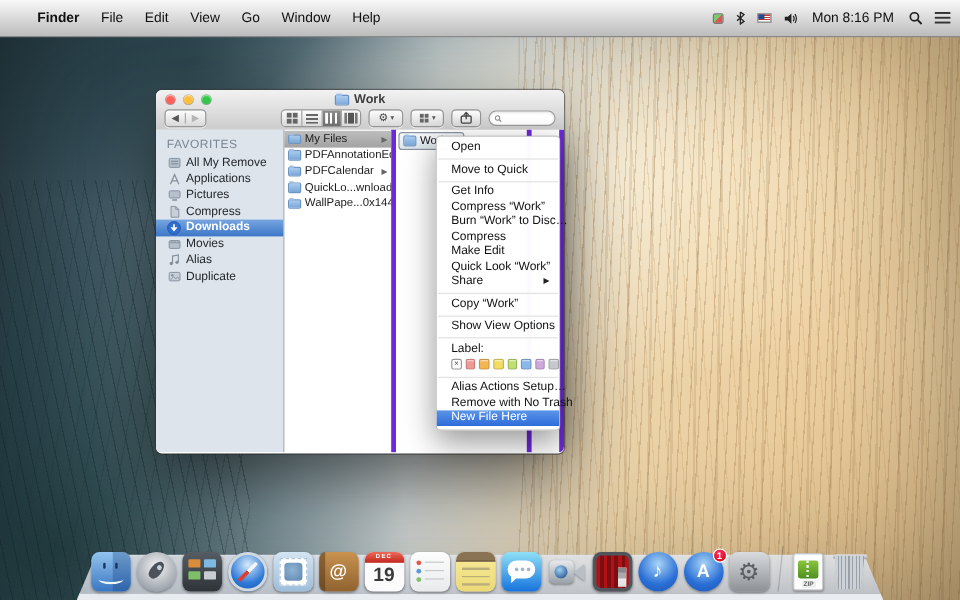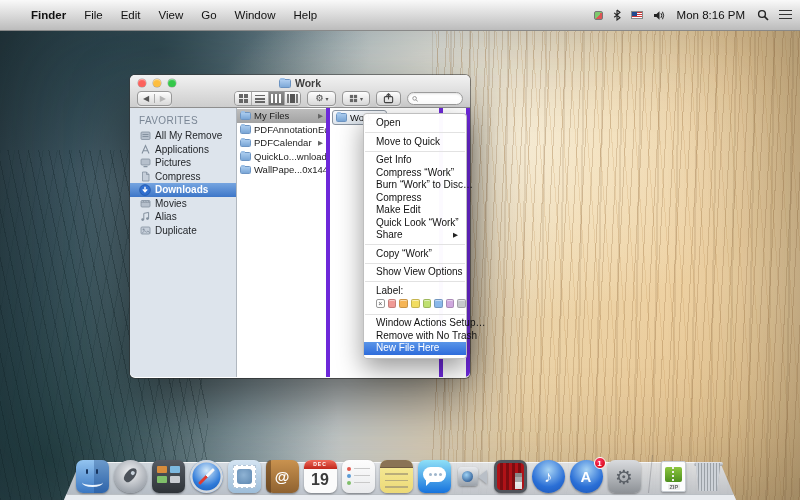--- a/index.html
+++ b/index.html
@@ -443,21 +443,21 @@
       <span class="sw" style="background: rgb(240, 154, 149);"></span>
       <span class="sw" style="background: rgb(246, 181, 85);"></span>
       <span class="sw" style="background: rgb(242, 221, 96);"></span>
       <span class="sw" style="background: rgb(191, 224, 112);"></span>
       <span class="sw" style="background: rgb(138, 184, 234);"></span>
       <span class="sw" style="background: rgb(207, 168, 222);"></span>
       <span class="sw" style="background: rgb(198, 201, 204);"></span>
     </div>
     <div class="ctx-sep"></div>
     <div class="ctx-item">
-      <span>Window Actions Setup…</span>
+      <span>Alias Actions Setup…</span>
     </div>
     <div class="ctx-item">
       <span>Remove with No Trash</span>
     </div>
     <div class="ctx-item hl">
       <span>New File Here</span>
     </div>
   </div>
 
 <div class="dock">

